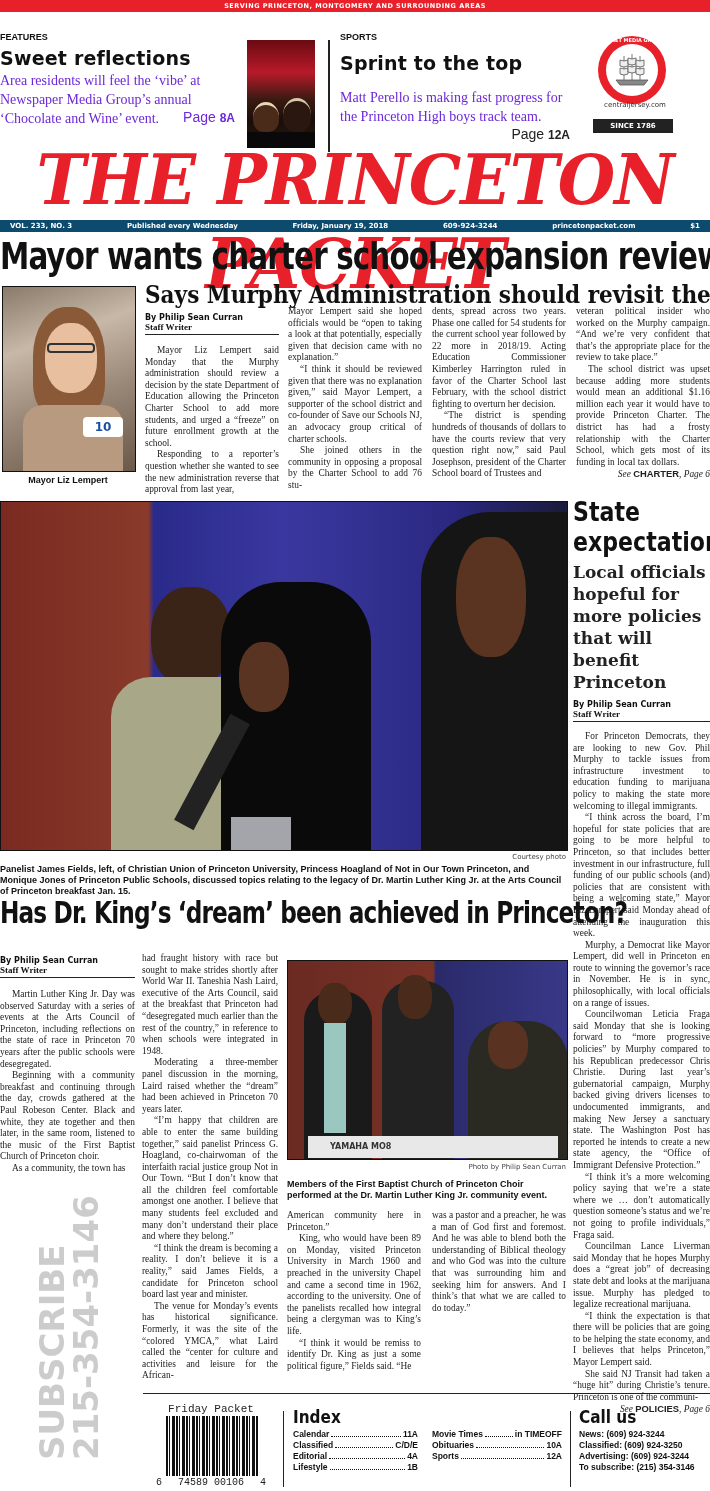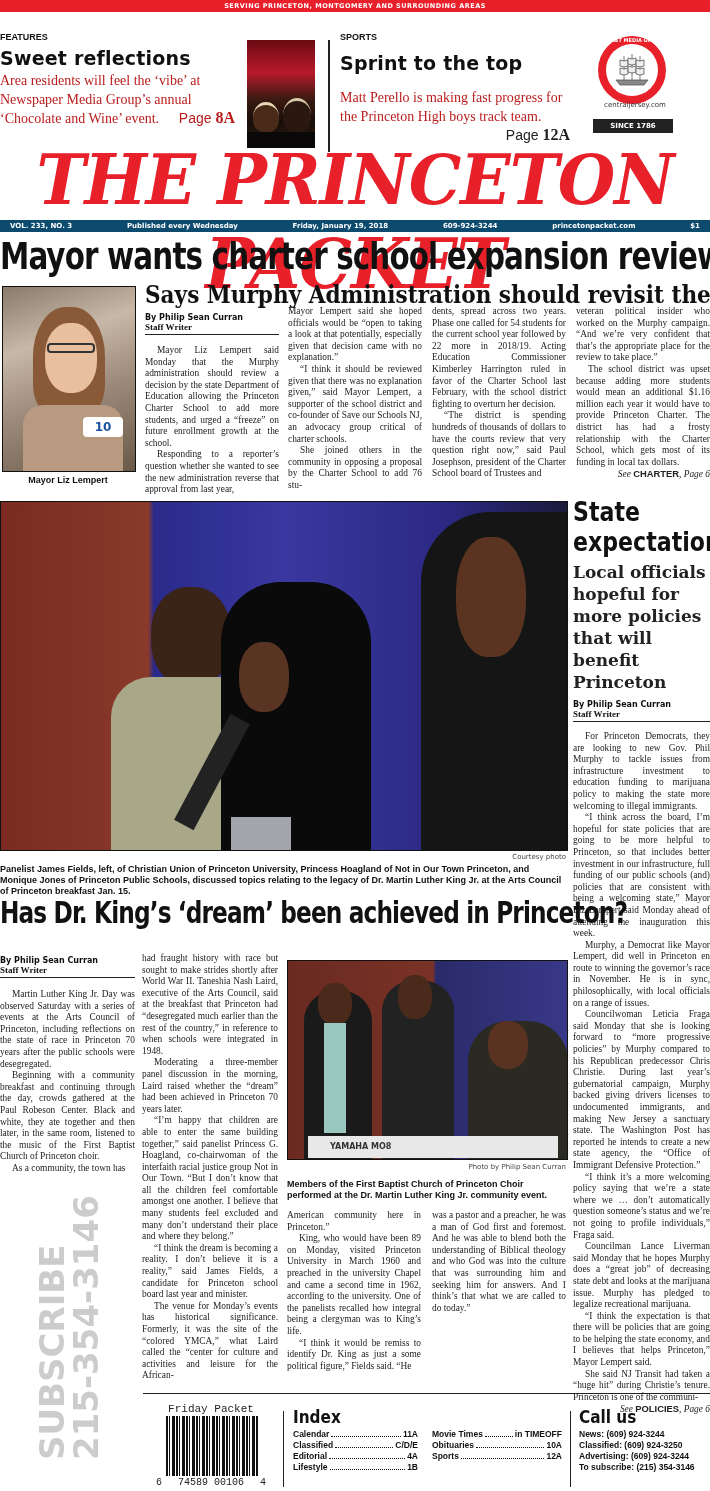--- a/index.html
+++ b/index.html
@@ -1,23 +1,23 @@
 <!DOCTYPE html>
 <html><head>
 <meta charset="utf-8">
 <style>
 *{box-sizing:border-box;margin:0;padding:0}
 body{width:710px;height:1491px;background:#fff;font-family:"Liberation Serif",serif;color:#222;overflow:hidden;position:relative}
 .abs{position:absolute}
 .topbar{left:0;top:0;width:710px;height:12px;background:#e8202a;color:#fff;font:bold 6.5px "DejaVu Sans",sans-serif;text-align:center;line-height:12px;letter-spacing:.5px}
 .sec-label{font:bold 9px "Liberation Sans",sans-serif;color:#111}
 .teaser-title{font:bold 19px "DejaVu Sans",sans-serif;color:#111;letter-spacing:.2px}
-.teaser-body{font:14px/19px "Liberation Serif",serif;color:#b91c1c}
+.teaser-body{font:14px/19px "Liberation Serif",serif;color:#6d28d9}
 .pageref{font:14px "Liberation Sans",sans-serif}
-.pageref b{font-family:Liberation Serif, serif;font-size:16px}
+.pageref b{font-family:Liberation Sans, sans-serif;font-size:12px}
 .vrule{background:#222}
 .masthead{left:0;top:140px;width:710px;height:80px;color:#e8202a;font:italic bold 66px "DejaVu Serif",serif;text-align:center;letter-spacing:-1px;line-height:80px;transform:scaleY(1.05)}
 .infobar{left:0;top:220px;width:710px;height:12px;background:#0c4a6e;color:#fff;font:bold 7px "DejaVu Sans",sans-serif;display:flex;justify-content:space-between;align-items:center;padding:0 10px}
 .headline{font:bold 38px "DejaVu Sans Condensed","DejaVu Sans",sans-serif;color:#111;letter-spacing:-1px;transform:scaleX(.86);transform-origin:left}
 .subhead{font:bold 24px "DejaVu Serif",serif;color:#111;transform:scaleX(.9);transform-origin:left;white-space:nowrap}
 .byline{font:bold 8px "DejaVu Sans",sans-serif;color:#111}
 .stafft{font:bold 9px "Liberation Serif",serif;color:#111}
 .bline{border-bottom:1px solid #222;padding-bottom:2px}
 .col{font:9.4px/11.6px "Liberation Serif",serif;color:#222;text-align:justify}
 .col p{text-indent:12px}

